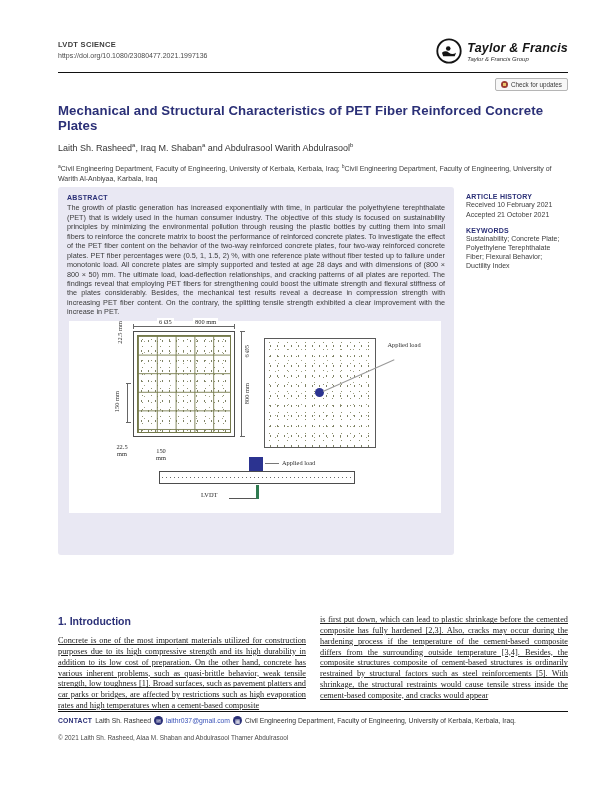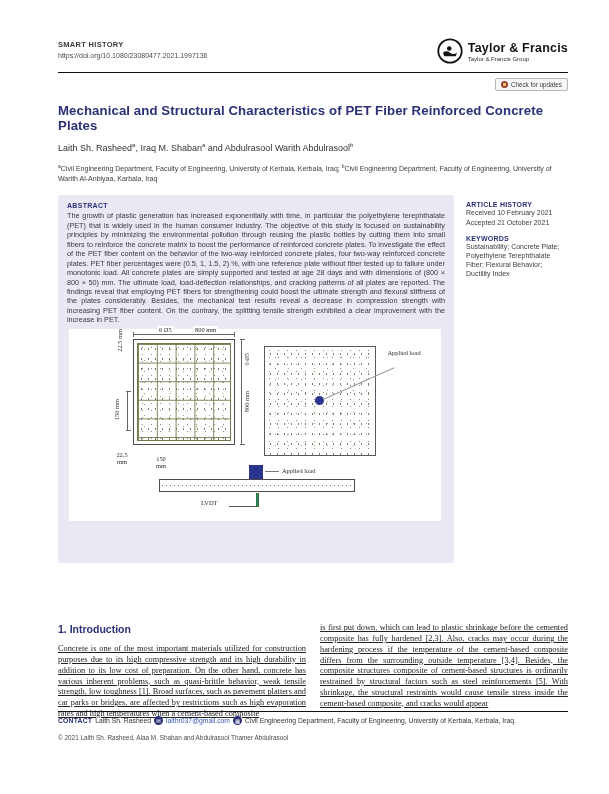--- a/index.html
+++ b/index.html
@@ -4,40 +4,40 @@
 <style>
   * { margin:0; padding:0; box-sizing:border-box; }
   html,body { background:#fff; }
   body { width:609px; height:794px; font-family:"Liberation Sans", sans-serif; color:#2b2b2b; overflow:hidden; }
   .page { position:relative; width:609px; height:794px; padding:40px 41px 0 58px; }
 
   
   .hdr { display:flex; justify-content:space-between; align-items:flex-start; }
   .jname { font-size:7.5px; font-weight:bold; letter-spacing:.3px; color:#3c3c3c; }
   .jdoi  { font-size:7px; color:#4a4a4a; margin-top:3px; }
-  .tf { display:flex; align-items:center; gap:5px; margin-top:-2px; }
+  .tf { display:flex; align-items:center; gap:5px; margin-top:-2px;font-style:italic; }
   .tf-circle { width:26px; height:26px; }
   .tf-text-main { font-size:12.5px; font-weight:bold; color:#141414; letter-spacing:.2px; }
   .tf-text-sub  { font-size:6px; color:#2e2e2e; margin-top:1px; }
   .hrule { border:none; border-top:1.6px solid #111; margin-top:8px; }
   .updates-row { display:flex; justify-content:flex-end; margin-top:5px; }
   .updates-btn { display:inline-flex; align-items:center; gap:3px; border:1px solid #b5b5b5; border-radius:2px;
                  background:#f7f7f7; padding:2px 5px; font-size:6.3px; color:#3a3a3a; cursor:pointer; }
   .cm-icon { width:7px; height:7px; border-radius:50%; background:#9c3b32; position:relative; display:inline-block; }
   .cm-icon::after { content:""; position:absolute; left:2px; top:1.5px; width:3px; height:3px; background:#e8c46a; }
 
   
   .title { margin-top:12px; font-size:13.2px; font-weight:bold; color:#2b3077; letter-spacing:.1px; }
   .authors { margin-top:9px; font-size:9px; color:#333; }
   .authors sup { font-size:6px; }
   .affil { margin-top:9px; font-size:7px; line-height:9.5px; color:#3d3d3d; width:500px; }
   .affil sup { font-size:5px; }
 
   
-  .mainrow { display:flex; gap:12px; margin-top:12px; }
+  .mainrow { display:flex; gap:12px; margin-top:4px; }
   .abs-panel { width:396px; height:368px; background:#e9e8f3; border-radius:3px; padding:7px 9px; }
   .abs-head { font-size:7px; font-weight:bold; color:#2b3077; letter-spacing:.3px; }
   .abs-body { margin-top:2px; font-size:7.25px; line-height:9.45px; text-align:justify; color:#3a3a3a; }
   .side { width:102px; padding-top:6px; }
   .side-head { font-size:7px; font-weight:bold; color:#2b3077; letter-spacing:.2px; }
   .side-line, .side-body { font-size:7px; line-height:9.2px; color:#3d3d3d; }
   .side-block + .side-block { margin-top:8px; }
 
   
   .figbox { position:relative; margin-top:4px; margin-left:2px; width:372px; height:192px; background:#fff; font-family:"Liberation Serif", serif; }
@@ -93,21 +93,21 @@
   .email { color:#3a53b8; }
   .copyright { margin-top:9px; font-size:6.4px; color:#4a4a4a; }
 </style>
 </head>
 <body>
 
 <div class="page">
 
   <div class="hdr">
     <div>
-      <div class="jname">SMART HISTORY</div>
+      <div class="jname">LVDT SCIENCE</div>
       <div class="jdoi">https://doi.org/10.1080/23080477.2021.1997136</div>
     </div>
     <div class="tf">
       <span class="tf-circle">
         <svg viewBox="0 0 24 24" width="26" height="26">
           <circle cx="12" cy="12" r="10.8" fill="none" stroke="#141414" stroke-width="1.7"></circle>
           <circle cx="11.3" cy="9.6" r="2.1" fill="#141414"></circle>
           <path d="M5.5 13.5c2.2-1.6 4.5-1.6 6.5 0 2 1.6 4.3 1.6 6.5 0l-1.2 3.4H6.6z" fill="#141414"></path>
         </svg>
       </span>

